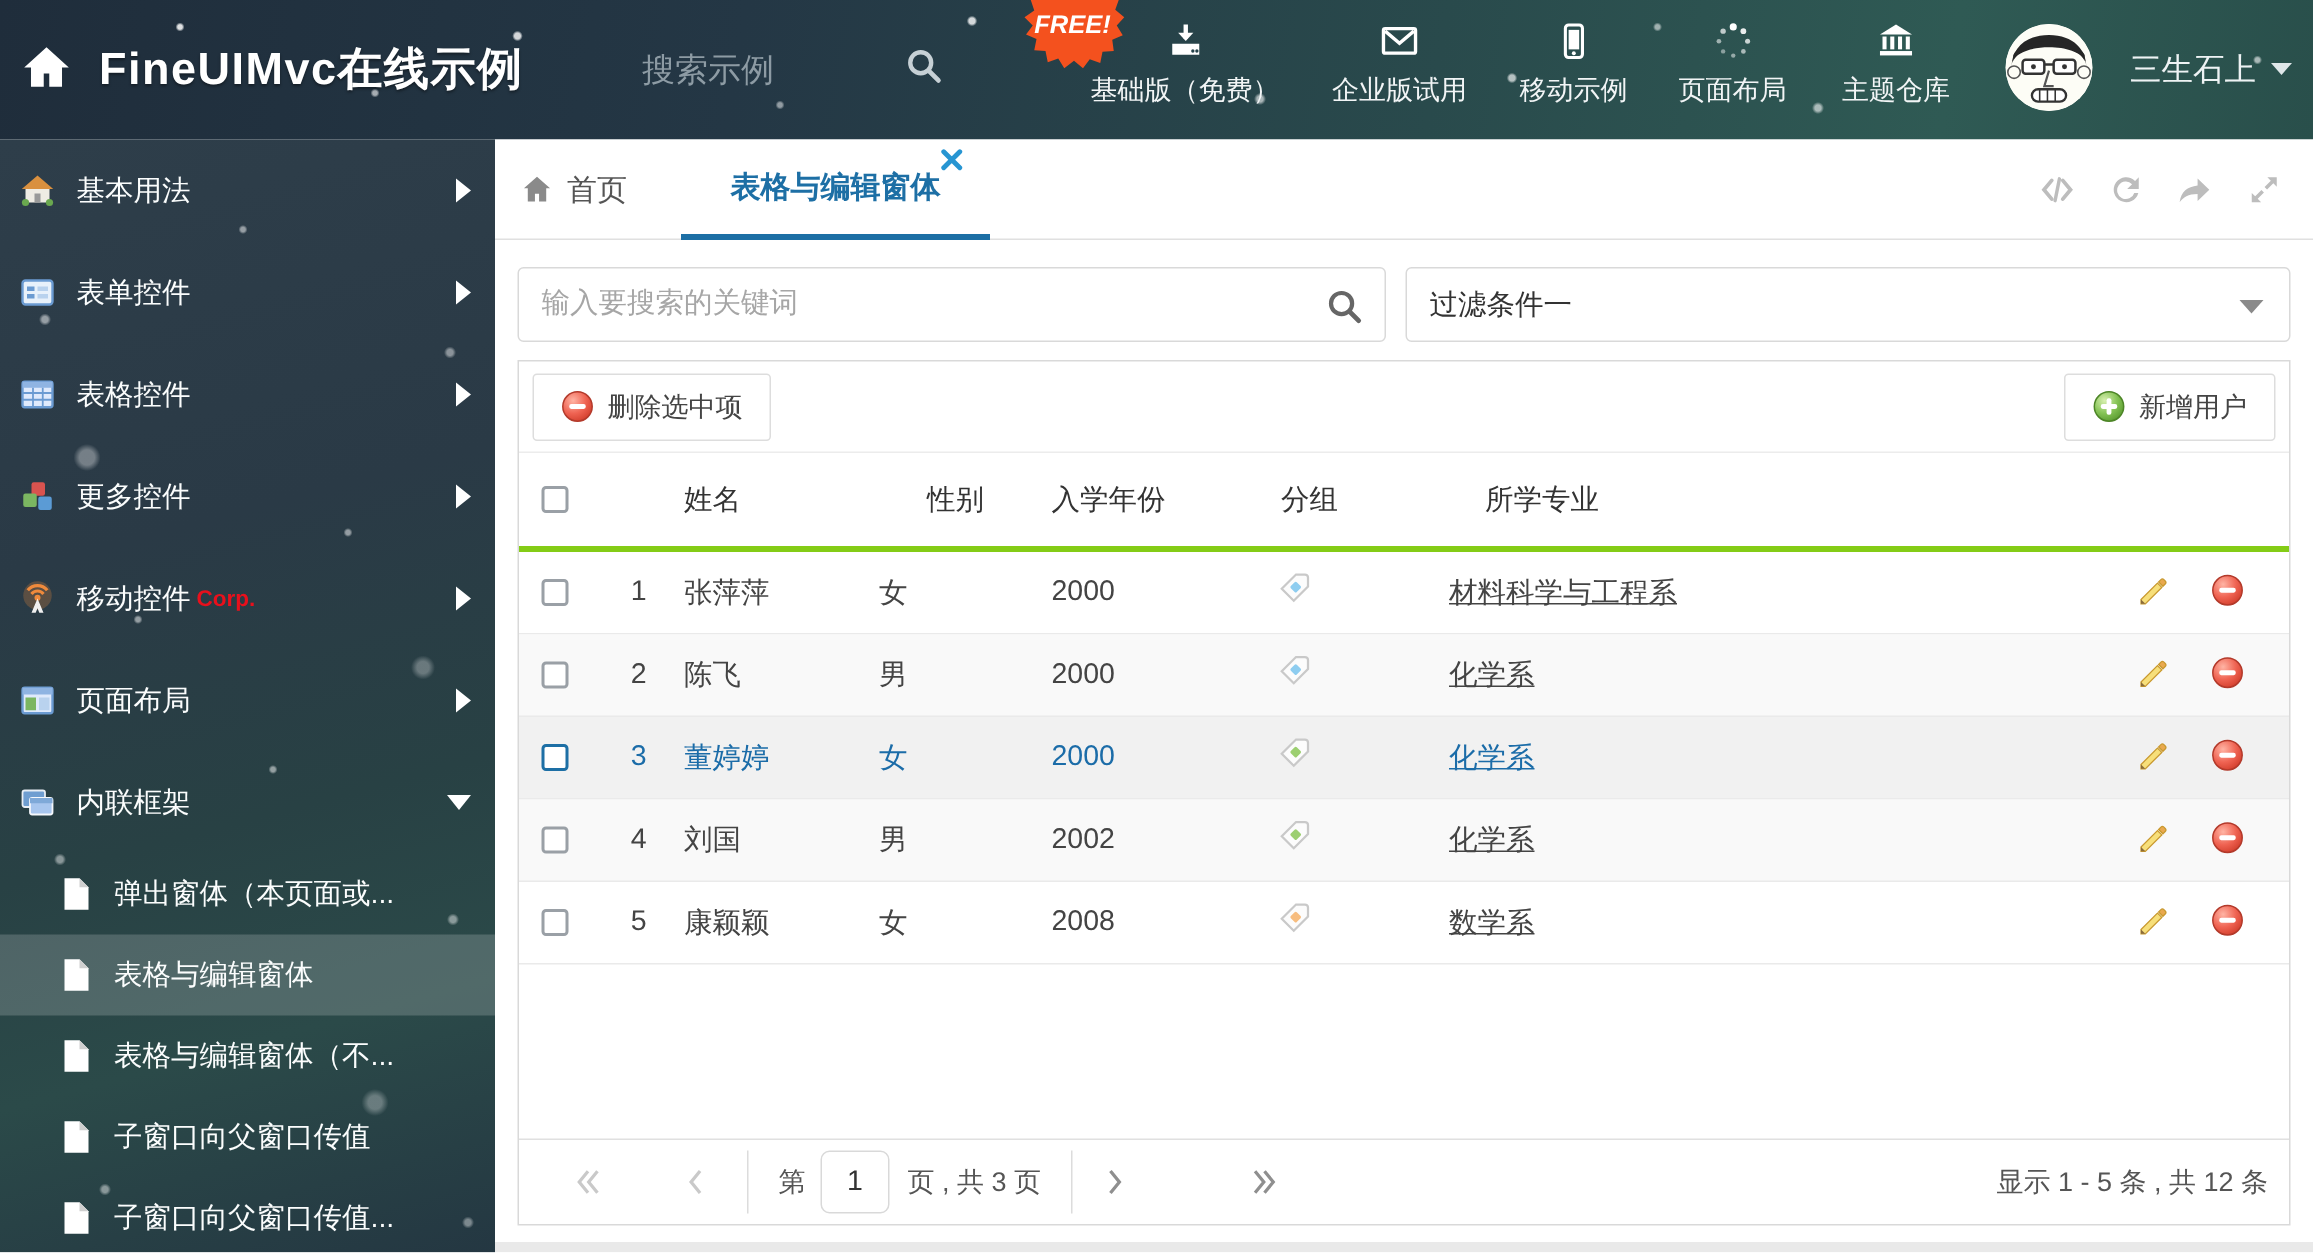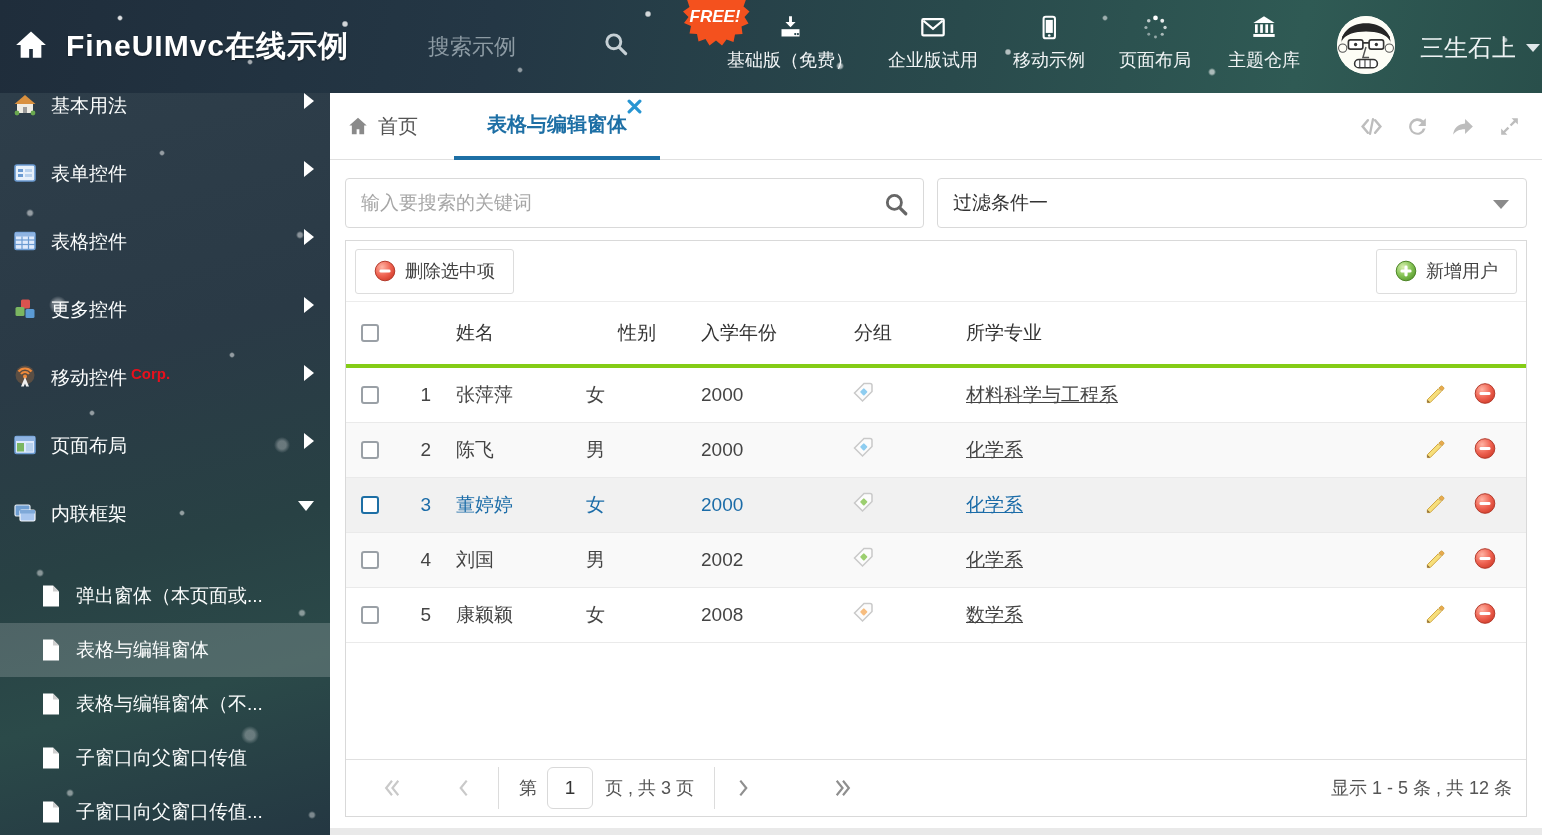--- a/index.html
+++ b/index.html
@@ -28,21 +28,21 @@
   .hdr-search-input { position:absolute; left:428px; top:30px; width:165px; height:34px; background:transparent; border:none; outline:none; color:#cfd8dd; font-size:22px; }
   .hdr-search-input::placeholder { color:#8d9ba4; }
   .hdr-search-icon { position:absolute; left:602px; top:30px; width:27px; height:27px; cursor:pointer; }
   .free-badge { position:absolute; left:680px; top:-20px; width:70px; height:72px; }
   .free-badge text { font-weight:bold; font-style:italic; }
   .hdr-action { position:absolute; top:14px; width:150px; display:flex; flex-direction:column; align-items:center; gap:7px; cursor:pointer; }
   .hdr-action .lbl { font-size:18px; color:#f2f5f6; white-space:nowrap; }
   .hdr-action svg { display:block; }
   .avatar { position:absolute; left:1337px; top:16px; width:58px; height:58px; border-radius:50%; overflow:hidden; background:#fcfcf6; cursor:pointer; }
   .hdr-user { position:absolute; left:1420px; top:32px; display:flex; align-items:center; gap:10px; cursor:pointer; }
-  .hdr-user .name { font-size:24px; color:#eef3f4;font-family:Liberation Mono, monospace; }
+  .hdr-user .name { font-size:21px; color:#eef3f4;font-family:Liberation Mono, monospace; }
   .caret-down-w { width:0; height:0; border-left:7px solid transparent; border-right:7px solid transparent; border-top:8px solid #dfe7e9; }
 
   
   .sidebar {
     position:absolute; left:0; top:93px; width:330px; height:742px;
     background-image:
       radial-gradient(circle at 30px 120px, rgba(255,255,255,.5) 0 2px, transparent 4px),
       radial-gradient(circle at 162px 60px, rgba(255,255,255,.5) 0 1.5px, transparent 3px),
       radial-gradient(circle at 300px 142px, rgba(255,255,255,.45) 0 2px, transparent 4px),
       radial-gradient(circle at 58px 212px, rgba(255,255,255,.35) 0 5px, transparent 9px),
@@ -54,21 +54,21 @@
       radial-gradient(circle at 302px 520px, rgba(255,255,255,.45) 0 2px, transparent 4px),
       radial-gradient(circle at 142px 562px, rgba(255,255,255,.5) 0 1.5px, transparent 3px),
       radial-gradient(circle at 250px 642px, rgba(255,255,255,.3) 0 4.5px, transparent 9px),
       radial-gradient(circle at 70px 700px, rgba(255,255,255,.45) 0 2px, transparent 4px),
       radial-gradient(circle at 312px 722px, rgba(255,255,255,.4) 0 2px, transparent 4px),
       radial-gradient(circle at 200px 782px, rgba(255,255,255,.45) 0 1.5px, transparent 3px),
       radial-gradient(circle at 34px 815px, rgba(255,255,255,.35) 0 3px, transparent 6px),
       linear-gradient(165deg,#2e3e4a 0%,#2a3a46 35%,#284144 60%,#2b4a49 78%,#243742 100%);
     background-repeat:no-repeat; color:#fff;
   }
-  .sb-item { height:68px; display:flex; align-items:flex-start; padding:0 16px 0 13px; cursor:pointer; }
+  .sb-item { height:68px; display:flex; align-items:center; padding:0 16px 0 13px; cursor:pointer; }
   .sb-ico { width:24px; height:24px; margin-right:14px; flex:none; }
   .sb-ico svg { display:block; }
   .sb-label { font-size:19px; color:#fbfdfd; flex:none; }
   .corp { font-size:15px; color:#e8101c; margin-left:4px; font-weight:bold; }
   .sb-spacer { flex:1; }
   .chev-right { width:0; height:0; border-top:8px solid transparent; border-bottom:8px solid transparent; border-left:10px solid #fff; }
   .chev-down  { width:0; height:0; border-left:8px solid transparent; border-right:8px solid transparent; border-top:10px solid #fff; }
   .sb-sub { height:54px; display:flex; align-items:center; padding-left:40px; cursor:pointer; }
   .sb-sub.selected { background:rgba(255,255,255,.18); }
   .sb-sub .pg { width:22px; height:24px; margin-right:14px; flex:none; }
@@ -106,21 +106,21 @@
   .trow.alt { background:#f9f9f9; }
   .trow.selected { background:#f1f1f1; }
   .trow.selected .cell, .trow.selected .num { color:#1b6ca8; }
   .trow.selected a { color:#1b6ca8; }
   .trow.selected .cb { border-color:#1d6fa5; }
   .cell { position:absolute; top:50%; transform:translateY(-50%); white-space:nowrap; }
   .c-chk { left:15px; } .c-num { left:45px; width:40px; text-align:right; }
   .c-name { left:110px; } .c-gender { left:240px; } .c-year { left:355px; }
   .c-tag { left:506px; } .c-major { left:620px; }
   .c-edit { left:1078px; } .c-del { left:1128px; }
-  .hd-name { left:110px; } .hd-gender { left:240px;margin-left:32px; } .hd-year { left:355px; } .hd-group { left:508px; } .hd-major { left:620px; }
+  .hd-name { left:110px; } .hd-gender { left:240px;margin-left:32px; } .hd-year { left:355px; } .hd-group { left:508px; } .hd-major { left:644px; }
   .cb { width:18px; height:18px; border:2px solid #9aa0a6; border-radius:3px; background:#fff; cursor:pointer; }
   .trow a { color:#444; text-decoration:underline; cursor:pointer; }
   .icon-btn { background:none; border:none; padding:0; cursor:pointer; }
   .tbl-fill { flex:1; }
 
   .pager { height:57px; flex:none; border-top:1px solid #e0e0e0; display:flex; align-items:center; padding-left:37px; font-size:18px; color:#555; }
   .pager svg { display:block; cursor:pointer; }
   .pg-div { width:1px; height:42px; background:#dcdcdc; }
   .page-input { width:46px; height:42px; border:1px solid #d9d9d9; border-radius:6px; text-align:center; font-size:19px; color:#333; outline:none; font-family:inherit; }
   .pager-summary { margin-left:auto; padding-right:14px; font-size:18px; color:#555; }

